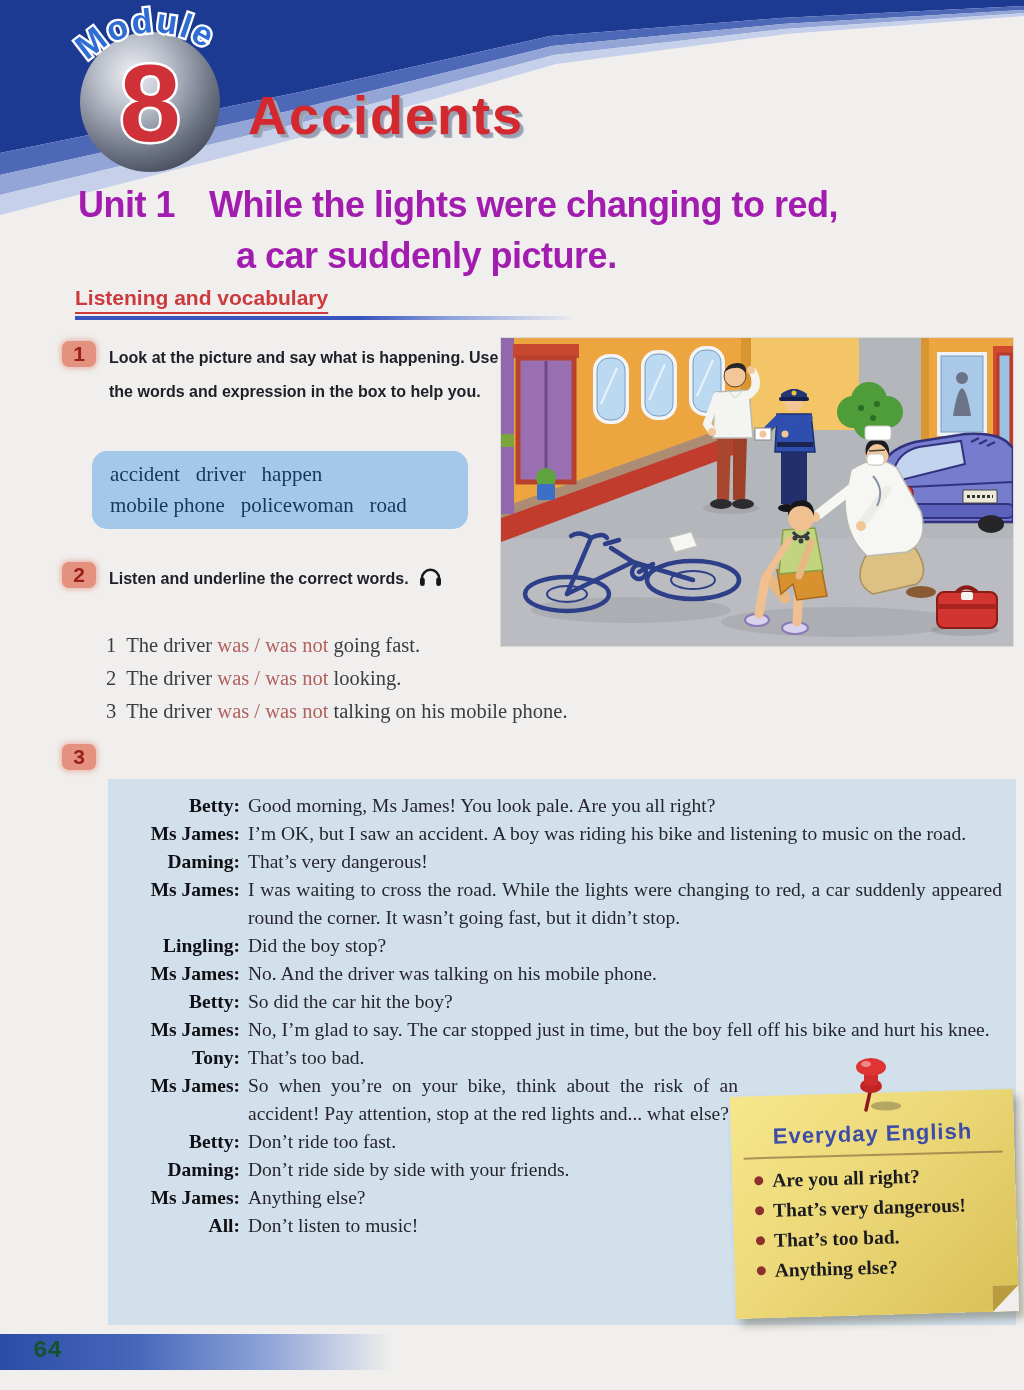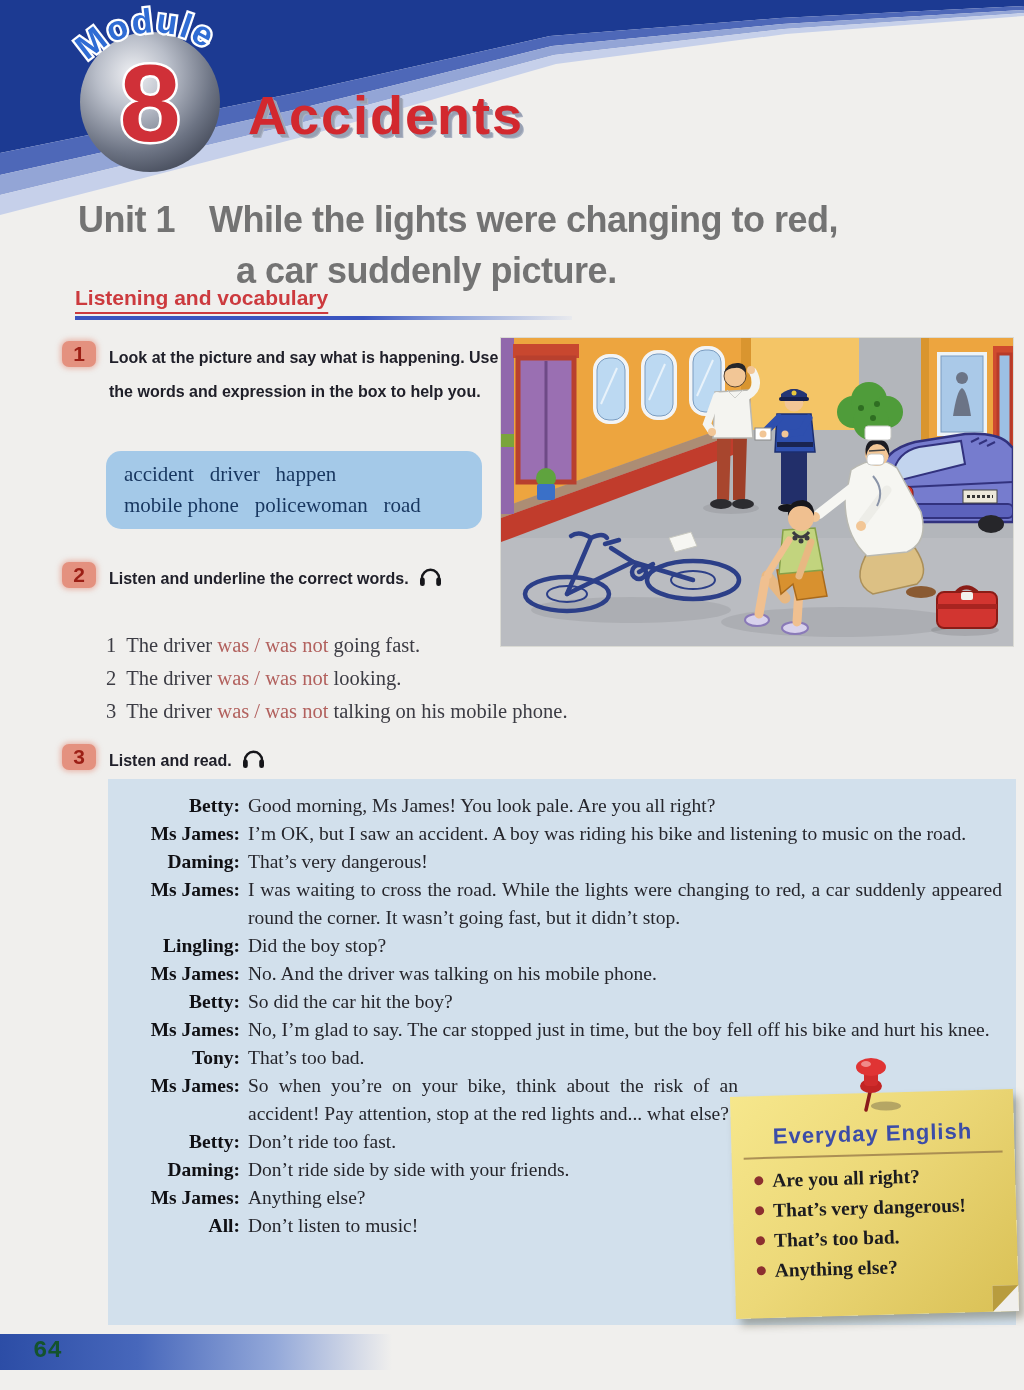--- a/index.html
+++ b/index.html
@@ -5,39 +5,39 @@
   html,body{margin:0;padding:0;background:#ffffff;}
   .page{position:relative;width:1024px;height:1390px;background:#f0efed;overflow:hidden;
         font-family:"Liberation Sans", sans-serif;}
   
   .band-svg{position:absolute;left:0;top:0;width:1024px;height:240px;}
   .accidents-title{position:absolute;left:248px;top:84px;font-size:54px;font-weight:bold;
         color:#d2282e;letter-spacing:2px;
         text-shadow:3px 3px 0 #98a0b2, 4px 4px 0 #aab2c2, 1px 1px 0 #98a0b2;}
   .module-task{position:absolute;left:240px;top:143px;font-size:21px;color:#45454e;}
   
-  .unit-block{position:absolute;left:78px;top:184px;width:930px;color:#737373;margin-top:15px;}
+  .unit-block{position:absolute;left:78px;top:184px;width:930px;color:#a21caf;}
   .unit-line1{font-size:36px;font-weight:bold;letter-spacing:-0.5px;white-space:nowrap;}
   .unit-line1 .ulabel{margin-right:34px;}
   .unit-line2{font-size:36px;font-weight:bold;letter-spacing:-0.5px;margin-left:158px;margin-top:9px;}
   
   .section-head{position:absolute;left:75px;top:286px;width:500px;}
   .section-head .txt{font-size:21px;font-weight:bold;color:#cc3a3e;
         text-decoration:underline;text-decoration-color:#cc3a3e;text-decoration-thickness:2px;text-underline-offset:7px;}
   .section-head .rule{margin-top:6px;height:4px;width:497px;
         background:linear-gradient(90deg,#3a54bf 0%,#3a54bf 58%,#8ba0da 75%,rgba(190,205,240,0.15) 100%);}
   
   .exercise{position:absolute;display:flex;gap:13px;}
   .num-badge{flex:0 0 auto;width:34px;height:26px;border-radius:7px;background:#e4917f;
         box-shadow:0 0 5px 2px rgba(228,145,127,.55);color:#9c1f15;font-weight:bold;font-size:21px;
         text-align:center;line-height:26px;}
   .ex-instruction{font-size:16px;font-weight:bold;color:#20202a;line-height:34px;}
   .hp{width:25px;height:21px;margin-left:9px;vertical-align:-3px;}
   
-  .word-box{position:absolute;left:106px;top:451px;width:340px;padding:8px 18px;
+  .word-box{position:absolute;left:92px;top:451px;width:340px;padding:8px 18px;
         background:#a4c9e8;border-radius:15px;}
   .word-box .wline{font-family:"Liberation Serif", serif;font-size:21px;color:#17365f;line-height:31px;white-space:pre;}
   
   .picture{position:absolute;left:500px;top:337px;width:512px;height:308px;border:1px solid #dadad4;}
   
   .ulist{position:absolute;left:106px;top:629px;width:580px;font-family:"Liberation Serif", serif;
         font-size:20.5px;color:#3c3c44;}
   .uitem{line-height:32.8px;white-space:pre-wrap;}
   .uitem .inum{margin-right:10px;}
   .uitem .choice{color:#b2615e;}
@@ -292,27 +292,20 @@
   </div>
 
   <div class="ulist">
     <div class="uitem"><span class="inum">1</span><span>The driver </span><span class="choice">was / was not</span><span> going fast.</span></div>
     <div class="uitem"><span class="inum">2</span><span>The driver </span><span class="choice">was / was not</span><span> looking.</span></div>
     <div class="uitem"><span class="inum">3</span><span>The driver </span><span class="choice">was / was not</span><span> talking on his mobile phone.</span></div>
   </div>
 
   <div class="exercise" style="left:62px;top:744px;width:400px;">
     <div class="num-badge">3</div>
-    <div style="width:335px;">
-      <span class="ex-instruction">Listen and read.</span><svg class="hp" viewBox="0 0 26 22">
-          <path d="M4,15 v-2 a9,9 0 0 1 18,0 v2" fill="none" stroke="#16161a" stroke-width="2.6"></path>
-          <rect x="2" y="12" width="5" height="9" rx="2.4" fill="#16161a"></rect>
-          <rect x="19" y="12" width="5" height="9" rx="2.4" fill="#16161a"></rect>
-        </svg>
-    </div>
   </div>
 
   <div class="dialog-box">
     <div class="dl">
         <span class="sp">Betty:</span>
         <span class="tx">Good morning, Ms James! You look pale. Are you all right?</span>
       </div>
     <div class="dl">
         <span class="sp">Ms James:</span>
         <span class="tx">I’m OK, but I saw an accident. A boy was riding his bike and listening to music on the road.</span>

